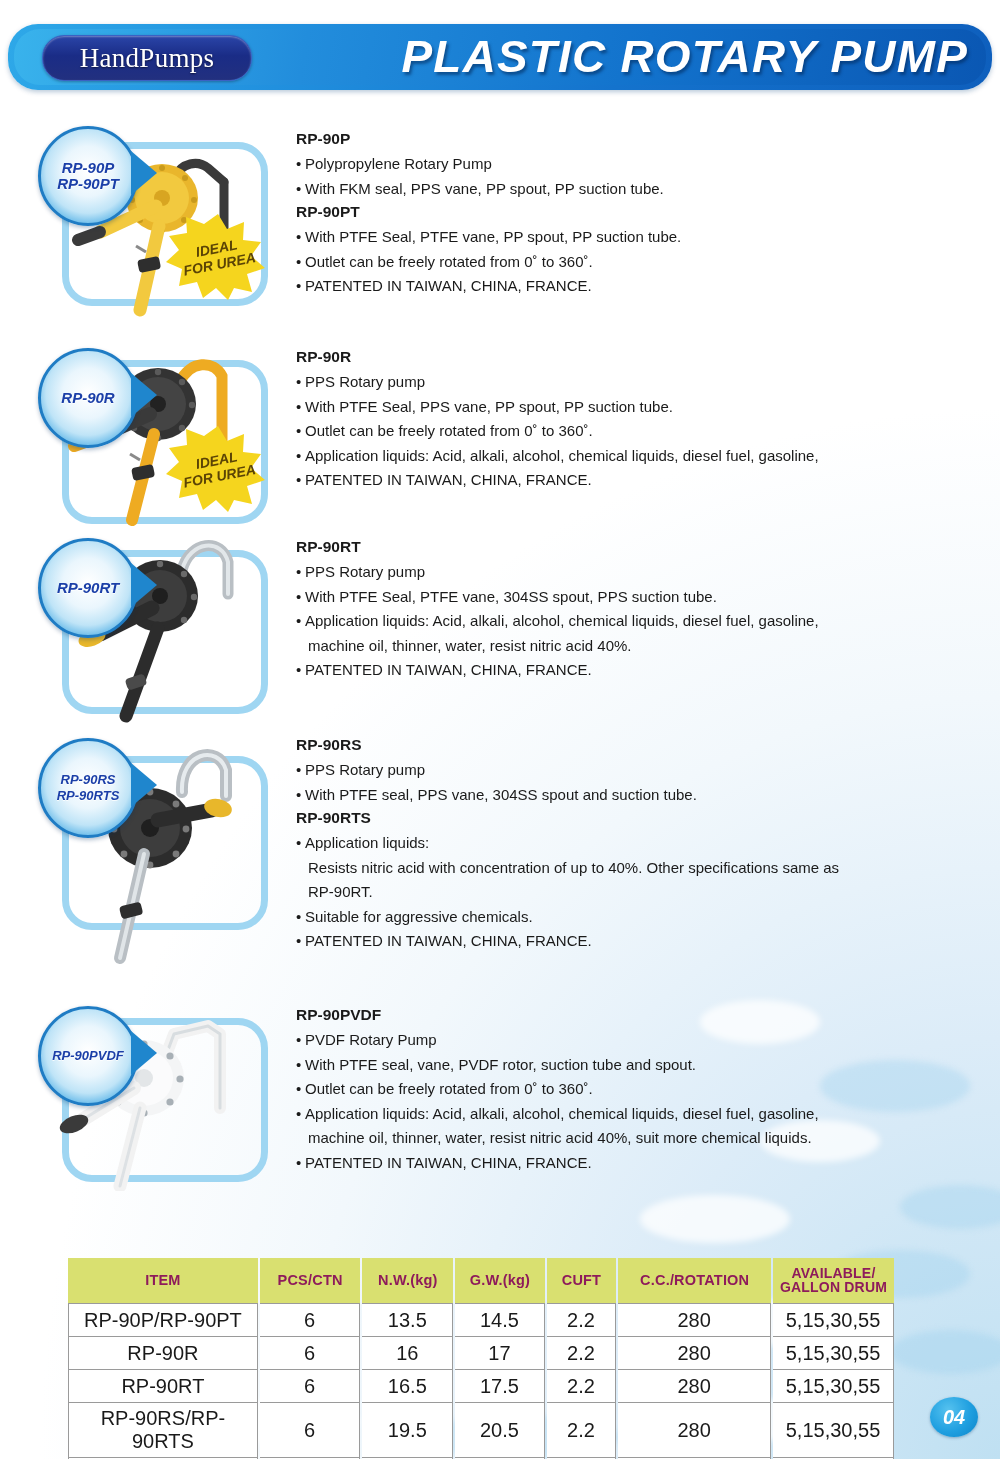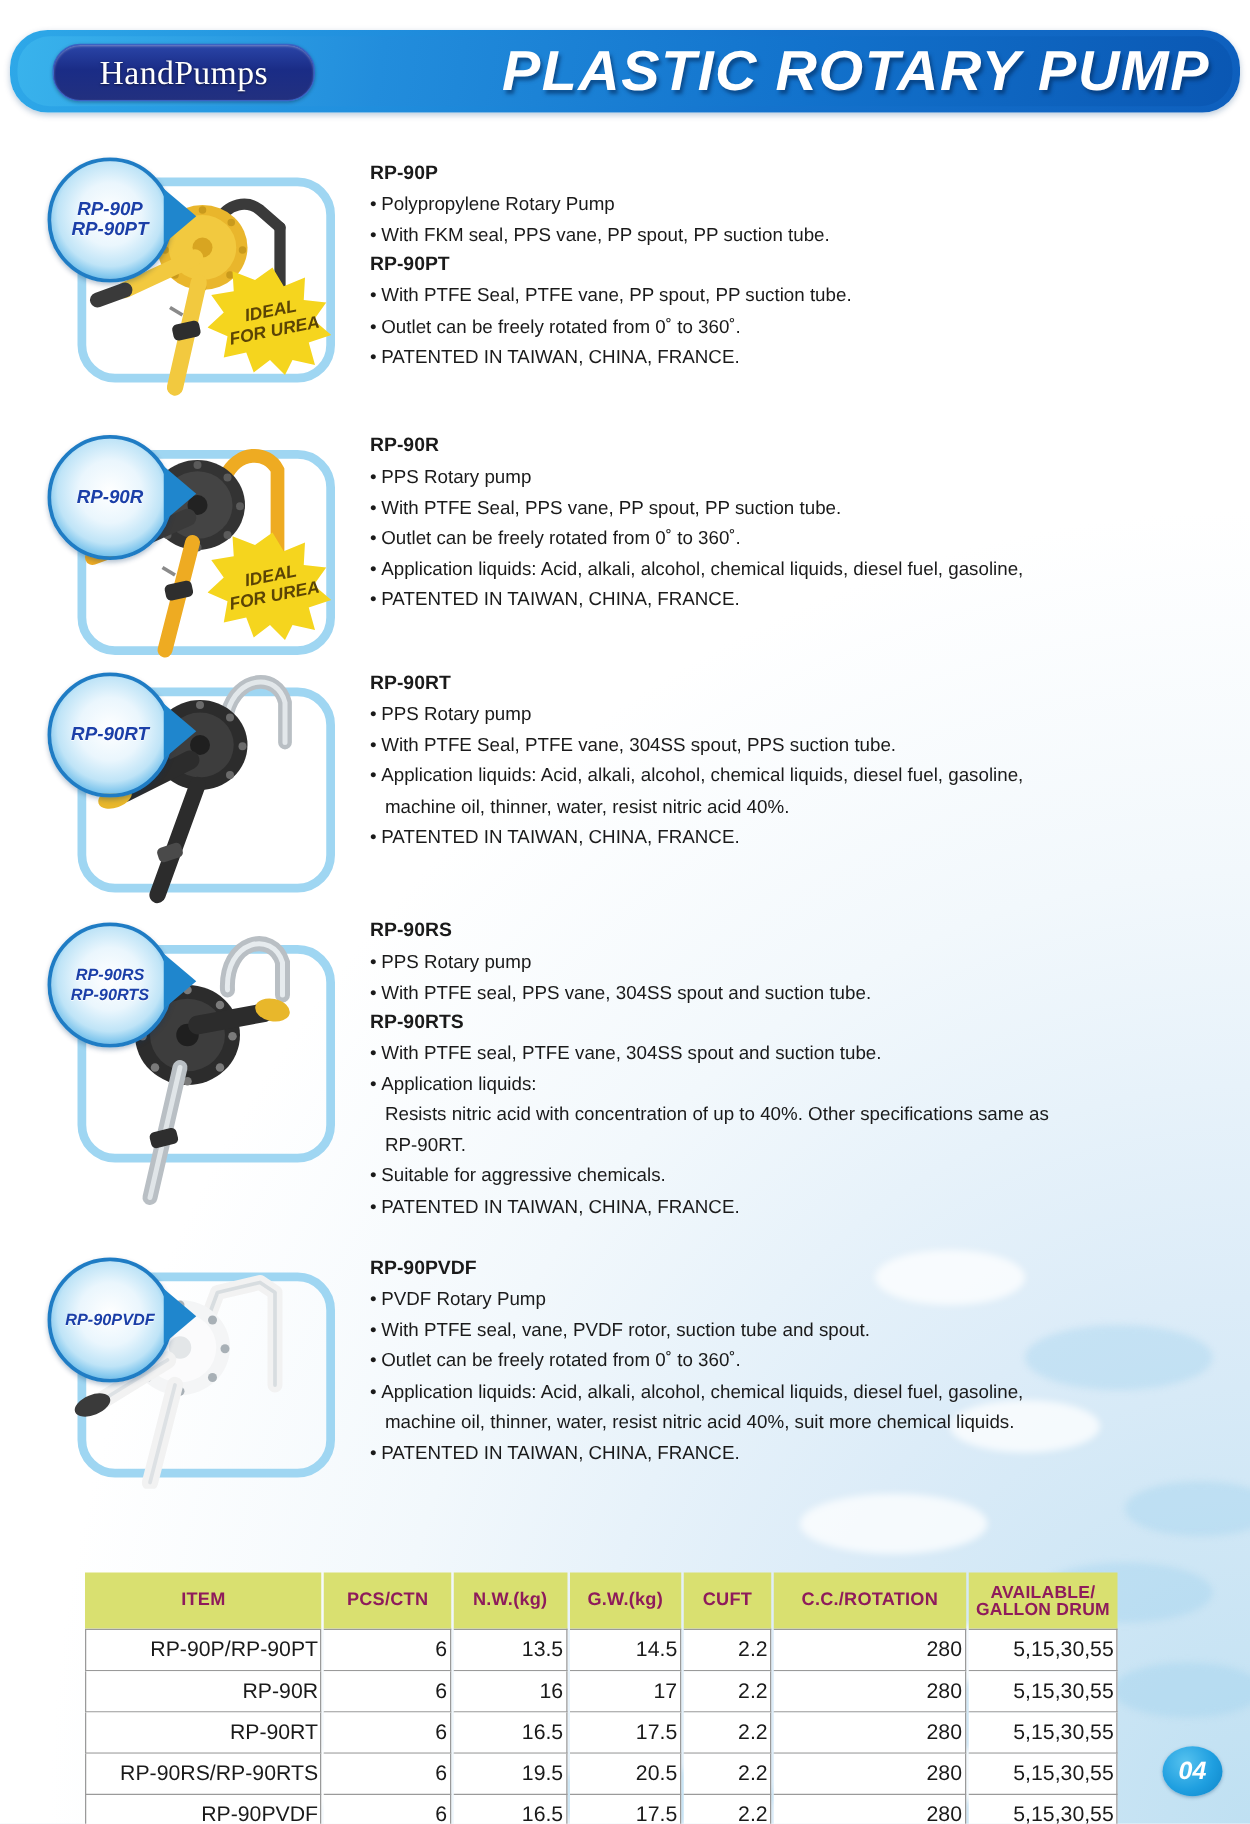--- a/index.html
+++ b/index.html
@@ -93,21 +93,21 @@
   .li.ind{padding-left:12px;}
   
   .table-wrap{position:absolute;left:66px;top:1258px;width:830px;}
   table{border-collapse:separate;border-spacing:2px 0;width:830px;}
   thead th{
     background:#d9e070;color:#8e1b5b;font-size:14.5px;font-weight:bold;
     text-align:center;padding:8px 2px 9px;line-height:15px;letter-spacing:.2px;
   }
   thead th.two{font-size:14px;line-height:14px;}
   tbody td{
-    background:#ffffff;color:#1a1a1a;font-size:17px;text-align:right;
+    background:#ffffff;color:#1a1a1a;font-size:20px;text-align:center;
     padding:4px 2px;border-bottom:1.5px solid #9a9a9a;border-right:1.5px solid #9a9a9a;
     height:24px;
   }
   tbody tr td:first-child{border-left:1.5px solid #9a9a9a;}
   tbody tr:first-child td{border-top:1.5px solid #9a9a9a;}
   .page-num{
     position:absolute;right:22px;bottom:22px;width:48px;height:40px;border-radius:50%;
     background:radial-gradient(circle at 38% 32%,#56c2ef 0%,#1f9fe0 55%,#0d84c8 100%);
     color:#ffffff;font-size:20px;font-weight:bold;font-style:italic;
     display:flex;align-items:center;justify-content:center;
@@ -308,21 +308,20 @@
         <div class="tail"></div>
         <b class="small">RP-90RS</b>
         <b class="small">RP-90RTS</b>
       </div>
     </div>
     <div class="txt" style="top:8px;">
       <p class="model">RP-90RS</p>
       <div class="li"><span class="b">•</span><span>PPS Rotary pump</span></div>
       <div class="li"><span class="b">•</span><span>With PTFE seal, PPS vane, 304SS spout and suction tube.</span></div>
       <p class="model">RP-90RTS</p>
-      <div class="li"><span class="b">•</span><span>With PTFE seal, PTFE vane, 304SS spout and suction tube.</span></div>
       <div class="li"><span class="b">•</span><span>Application liquids:</span></div>
       <div class="li ind"><span>Resists nitric acid with concentration of up to 40%. Other specifications same as</span></div>
       <div class="li ind"><span>RP-90RT.</span></div>
       <div class="li"><span class="b">•</span><span>Suitable for aggressive chemicals.</span></div>
       <div class="li"><span class="b">•</span><span>PATENTED IN TAIWAN, CHINA, FRANCE.</span></div>
     </div>
   </div>
 
   <div class="product" style="top:996px;">
     <div class="photo" style="height:190px;">

